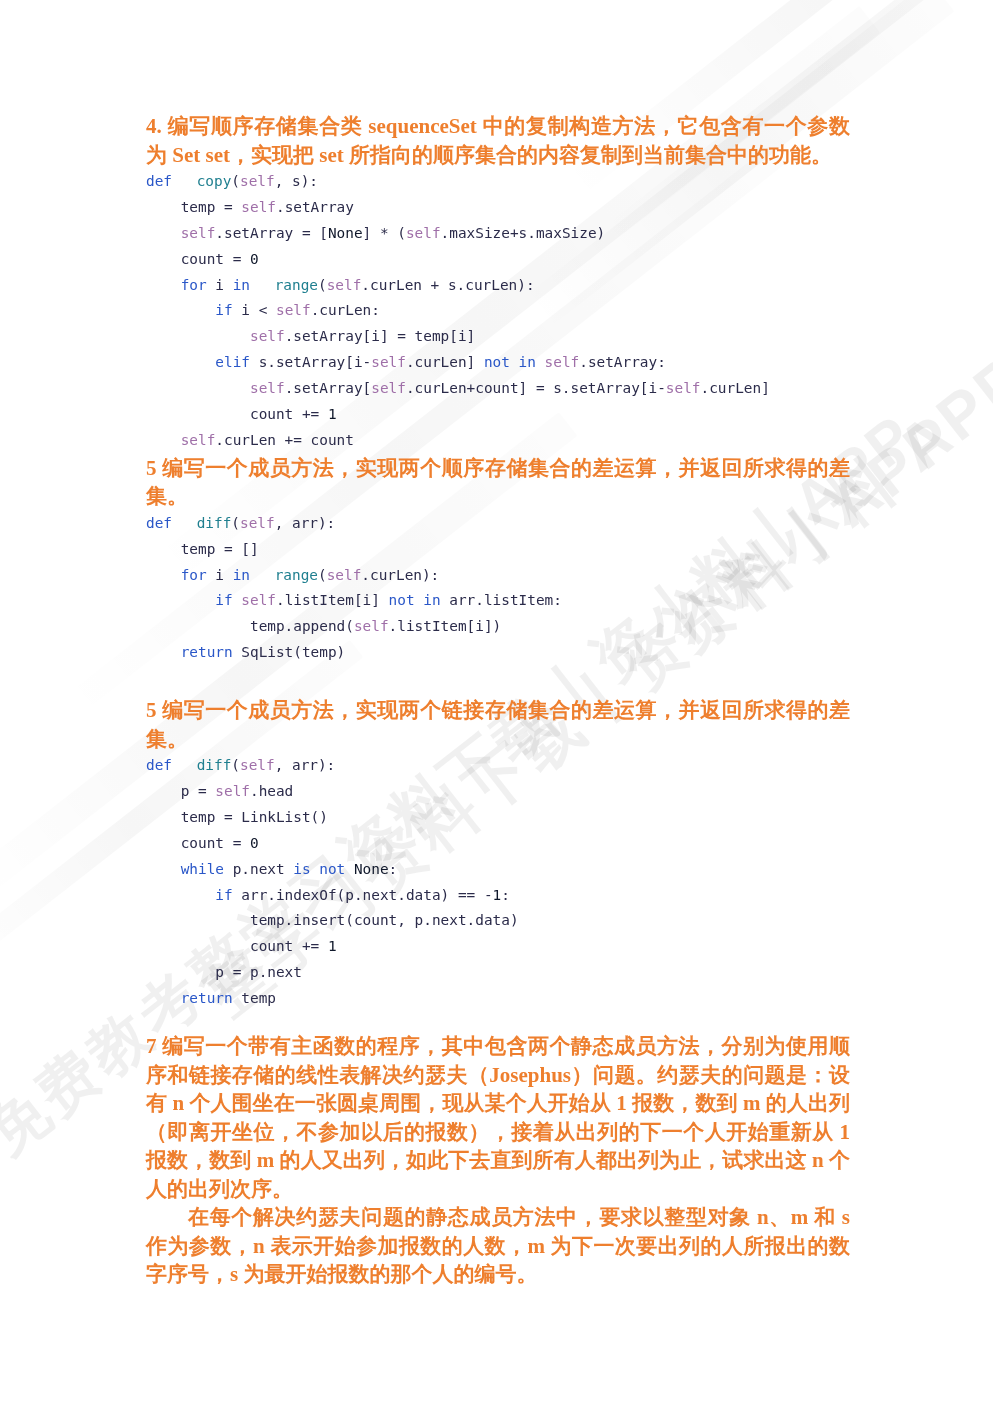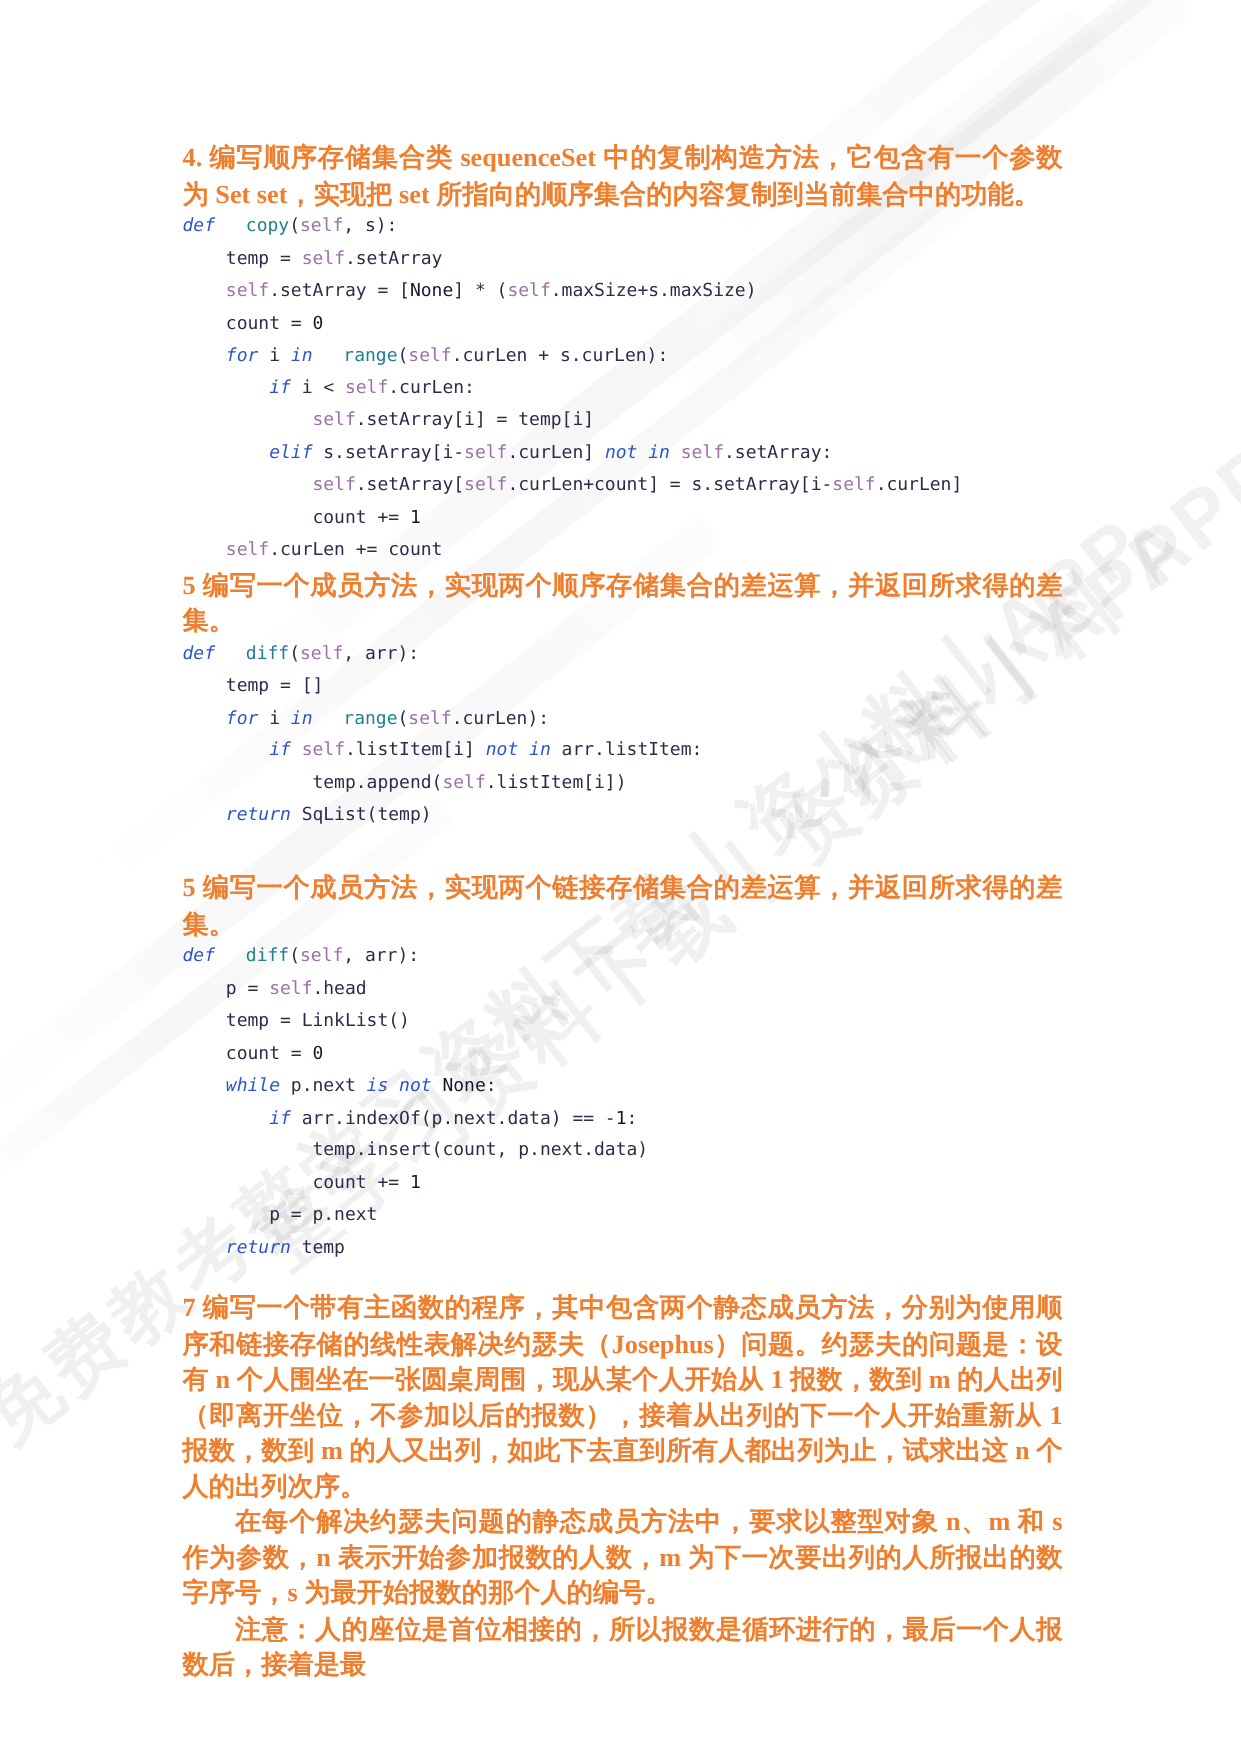--- a/index.html
+++ b/index.html
@@ -73,21 +73,21 @@
     font-family: "DejaVu Sans Mono", "Liberation Mono", monospace;
     font-size: 14.4px;
     line-height: 25.9px;
     color: #2b2b4a;
     white-space: pre;
     margin: 0;
   }
   .code .line { display: block; height: 25.9px; }
 
   
-  .kw   { color: #2a57c8; font-style: italic; }        
+  .kw   { color: #2a57c8; }        
   .fn   { color: #1f7f8f; margin-left: 16px; }        
   .selfk{ color: #9f6fa8; }        
   .num  { color: #0f172a; }        
   .pl   { color: #2b2b4a; }
   .gap-md { height: 20px; }
   .gap-lg { height: 30px; }
 </style>
 </head>
 <body>
 
@@ -116,16 +116,15 @@
 
     <div class="gap-lg"></div>
 
     <p class="prose">5 编写一个成员方法，实现两个链接存储集合的差运算，并返回所求得的差集。</p>
     <div class="code"><span class="line"><span class="kw">def </span><span class="fn">diff</span><span class="pl">(</span><span class="selfk">self</span><span class="pl">, arr):</span></span><span class="line"><span class="pl">    p = </span><span class="selfk">self</span><span class="pl">.head</span></span><span class="line"><span class="pl">    temp = LinkList()</span></span><span class="line"><span class="pl">    count = </span><span class="num">0</span></span><span class="line"><span class="pl">    </span><span class="kw">while</span><span class="pl"> p.next </span><span class="kw">is not</span><span class="pl"> </span><span class="num">None</span><span class="pl">:</span></span><span class="line"><span class="pl">        </span><span class="kw">if</span><span class="pl"> arr.indexOf(p.next.data) == -</span><span class="num">1</span><span class="pl">:</span></span><span class="line"><span class="pl">            temp.insert(count, p.next.data)</span></span><span class="line"><span class="pl">            count += </span><span class="num">1</span></span><span class="line"><span class="pl">        p = p.next</span></span><span class="line"><span class="pl">    </span><span class="kw">return</span><span class="pl"> temp</span></span></div>
 
     <div class="gap-md"></div>
 
     <p class="prose">7 编写一个带有主函数的程序，其中包含两个静态成员方法，分别为使用顺序和链接存储的线性表解决约瑟夫（Josephus）问题。约瑟夫的问题是：设有 n 个人围坐在一张圆桌周围，现从某个人开始从 1 报数，数到 m 的人出列（即离开坐位，不参加以后的报数），接着从出列的下一个人开始重新从 1 报数，数到 m 的人又出列，如此下去直到所有人都出列为止，试求出这 n 个人的出列次序。</p>
     <p class="prose indent">在每个解决约瑟夫问题的静态成员方法中，要求以整型对象 n、m 和 s 作为参数，n 表示开始参加报数的人数，m 为下一次要出列的人所报出的数字序号，s 为最开始报数的那个人的编号。</p>
-    <p class="prose indent">注意：人的座位是首位相接的，所以报数是循环进行的，最后一个人报数后，接着是最</p>
 
   </div>
 </div>
 
 </body></html>

